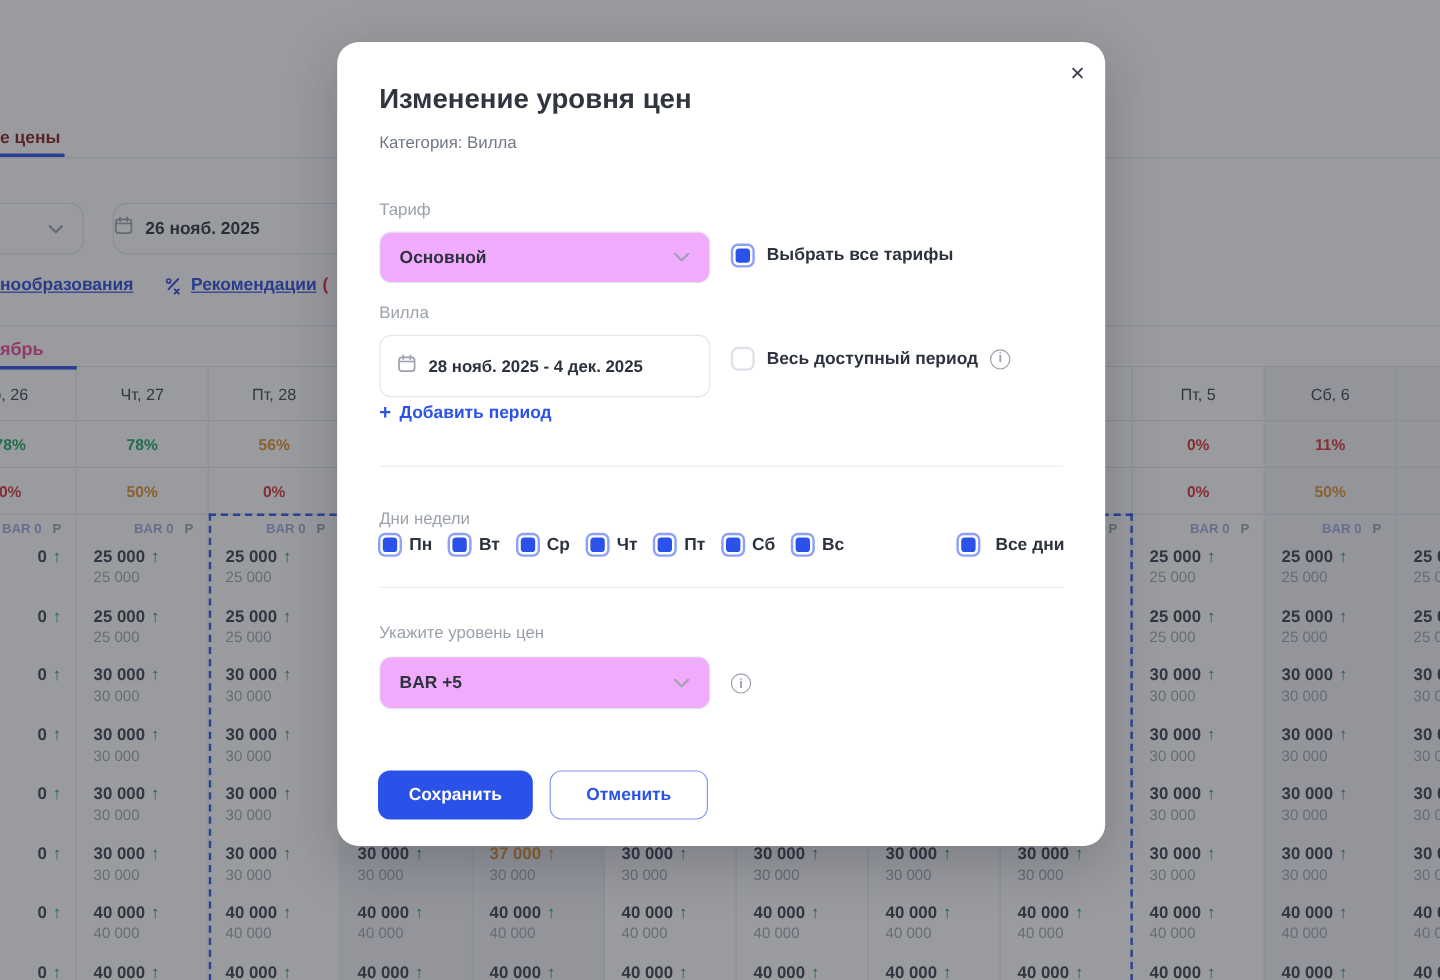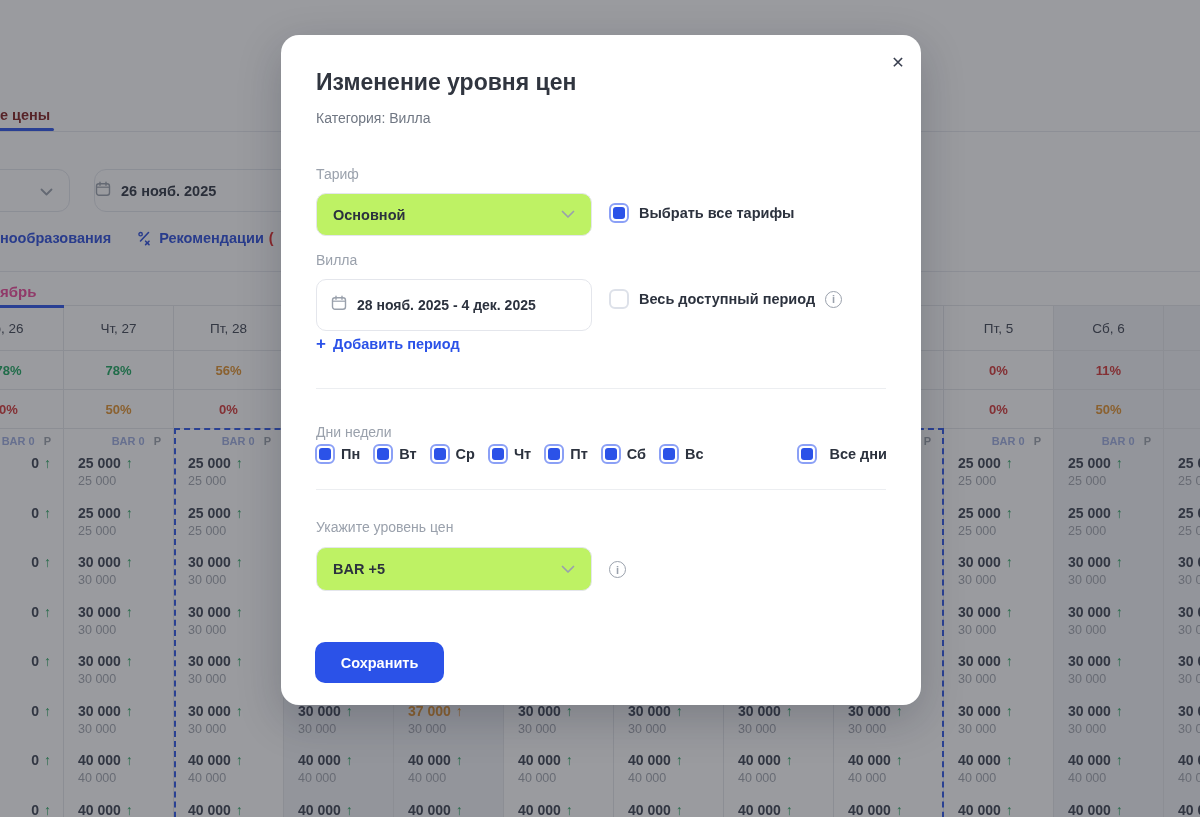--- a/index.html
+++ b/index.html
@@ -14,21 +14,21 @@
   .tab-underline{ position:absolute; left:-8px; top:128px; width:62px; height:3px; background:#2b52e8; border-radius:2px; }
   .tabs-border{ position:absolute; left:0; top:131px; width:100%; height:1px; background:#e7e9ee; }
 
   .ctrl{ position:absolute; height:43px; border:1px solid #e3e6ec; border-radius:12px; background:#fff;
          display:flex; align-items:center; }
   .ctrl-dd{ left:-62px; top:169px; width:132px; justify-content:flex-end; padding-right:16px; }
   .ctrl-date{ left:72px; top:169px; width:212px; gap:10px;margin-left:22px; }
   .ctrl-date .val{ font-size:14.5px; font-weight:700; color:#2d3340; }
 
   .links-row{ position:absolute; left:0; top:230px; display:flex; align-items:center; }
-  .link-blue{ color:#2a4cdc; font-size:14.5px; font-weight:700; }
+  .link-blue{ color:#2a4cdc; font-size:14.5px; font-weight:700;text-decoration:underline; }
   .reco-icon{ margin-left:26px; margin-right:7px; display:inline-flex; }
   .reco-badge{ color:#e02424; font-size:14.5px; font-weight:700; margin-left:5px; }
 
   .section-line{ position:absolute; left:0; top:271px; width:100%; height:1px; background:#e7e9ee; }
   .month-label{ position:absolute; left:0; top:283px; font-size:15px; font-weight:700; color:#ec4899; }
 
   
   .table{ position:absolute; left:-46px; top:305px; display:flex; border-top:1px solid #e4e6eb; }
   .col{ width:110px; border-right:1px solid #e4e6eb; background:#fff; }
   .col.weekend{ background:#f2f3f7; }
@@ -55,21 +55,21 @@
   
   .overlay{ position:absolute; inset:0; background:rgba(40,42,50,0.47); }
   .modal{ position:absolute; left:281px; top:35px; width:640px; height:670px; background:#fff;
           border-radius:18px; box-shadow:0 14px 44px rgba(20,24,40,0.22); }
   .m-close{ position:absolute; left:604px; top:14px; width:26px; height:26px; display:flex; align-items:center;
             justify-content:center; font-size:16px; color:#3a4050; cursor:pointer; }
   .m-title{ position:absolute; left:35px; top:34px; font-size:23px; font-weight:700; color:#30353f; }
   .m-cat{ position:absolute; left:35px; top:75px; font-size:14px; color:#70woo7783; color:#707783; }
   .m-label{ position:absolute; font-size:14px; color:#9aa1ac; }
   .m-select{ position:absolute; width:276px; height:43px; border:1px solid #e4e6ec; border-radius:10px;
-             background:#bef264; display:flex; align-items:center; padding:0 16px; cursor:pointer; }
+             background:#f0abfc; display:flex; align-items:center; padding:0 16px; cursor:pointer; }
   .m-select .val{ font-size:14.5px; font-weight:700; color:#2c323e; }
   .m-select .chev{ margin-left:auto; display:inline-flex; }
   .m-input{ position:absolute; width:276px; height:52px; border:1px solid #e4e6ec; border-radius:10px;
             display:flex; align-items:center; padding:0 14px; gap:10px; cursor:pointer; }
   .m-input .val{ font-size:14px; font-weight:700; color:#2c323e; }
   .cb{ width:20px; height:20px; border:2px solid #8ba0f6; border-radius:6px; background:#fff;
        display:inline-flex; align-items:center; justify-content:center; flex:0 0 auto; cursor:pointer; }
   .cb .cb-in{ width:12px; height:12px; background:#2b52e8; border-radius:3px; }
   .cb.unchecked{ border:2px solid #dde1e9; }
   .cb-row{ position:absolute; display:flex; align-items:center; gap:10px; }
@@ -710,14 +710,15 @@
       <span class="val">BAR +5</span>
       <span class="chev">
         <svg width="14" height="9" viewBox="0 0 14 9">
             <path d="M1.5 1.5l5.5 5.5 5.5-5.5" stroke="#99a0ad" stroke-width="1.7" fill="none" stroke-linecap="round" stroke-linejoin="round"></path>
           </svg>
       </span>
     </div>
     <span class="info-i" style="position:absolute; left:328px; top:526px;">i</span>
 
     <div class="btn btn-save">Сохранить</div>
+    <div class="btn btn-cancel">Отменить</div>
   </div>
 </div>
 
 </body></html>

